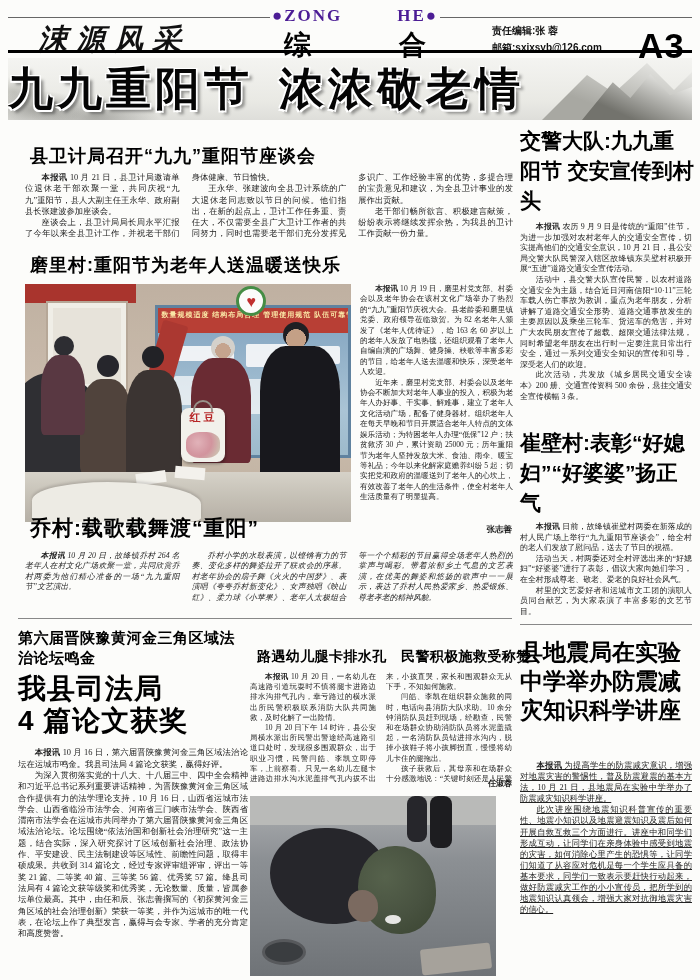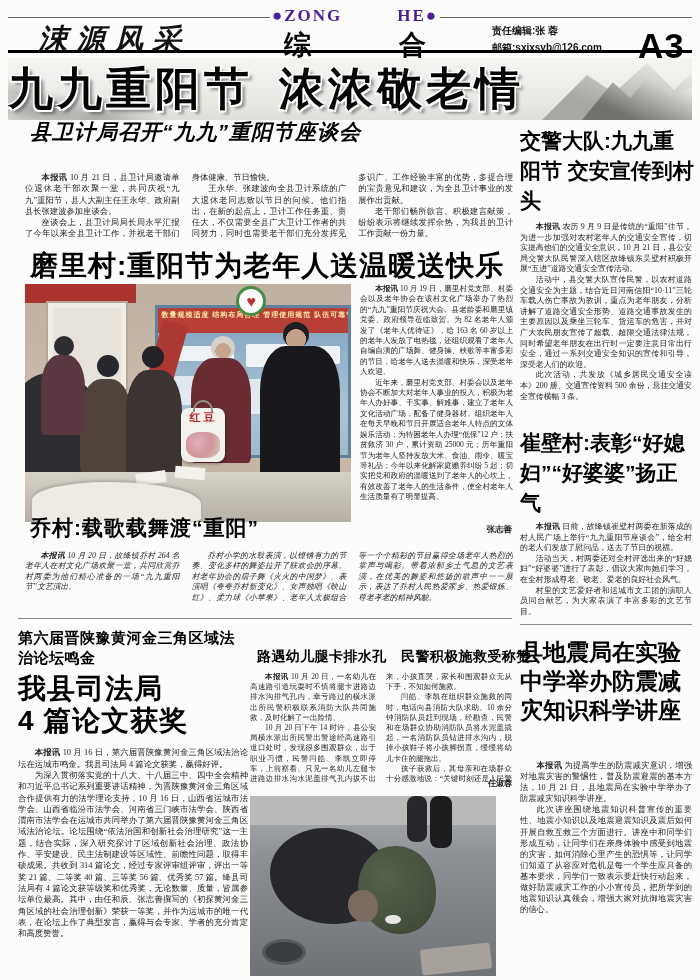--- a/index.html
+++ b/index.html
@@ -44,34 +44,34 @@
     font-size:45px; letter-spacing:4px; color:#050505;
     text-shadow:1.5px 1.5px 0 #fff,-1.5px -1.5px 0 #fff,1.5px -1.5px 0 #fff,-1.5px 1.5px 0 #fff,4px 4px 3px rgba(40,40,40,.45); }
   
   .a-title { font-family:"Liberation Sans",sans-serif; font-weight:800; color:#000; }
   .body-text { text-align:justify; word-break:break-all; overflow:hidden; column-fill:auto; color:#222; }
   .para { text-indent:2em; }
   .lede { font-family:"Liberation Sans",sans-serif; font-weight:700; }
   .signature { font-family:Liberation Serif, serif; font-weight:700; text-align:right; }
   .rule { position:absolute; height:1px; background:#888; }
   
-  .artA-title { position:absolute; left:30px; top:118px; width:482px; font-size:21px; letter-spacing:1px;font-style:italic; }
+  .artA-title { position:absolute; left:30px; top:144px; width:482px; font-size:18px; letter-spacing:1px; }
   .artA-body { position:absolute; left:25px; top:172px; width:488px; height:72px;
     font-size:8.3px; line-height:11.3px; column-count:3; column-gap:12px; }
   
   .artB-title { position:absolute; left:520px; top:126px; width:174px; font-size:21px; line-height:1.42; }
   .artB-body { position:absolute; left:520px; top:222px; width:172px; height:200px;
     font-size:7.9px; line-height:10.6px; }
   
   .artC-title { position:absolute; left:520px; top:428px; width:174px; font-size:21px; line-height:1.42; }
   .artC-body { position:absolute; left:520px; top:522px; width:172px; height:98px;
     font-size:7.9px; line-height:10.6px; }
   .rail-rule { left:520px; width:172px; top:624px; }
   
-  .artD-title { position:absolute; left:30px; top:247px; width:482px; font-size:28px; letter-spacing:1px; }
+  .artD-title { position:absolute; left:30px; top:253px; width:482px; font-size:18px; letter-spacing:1px; }
   .artD-body { position:absolute; left:360px; top:284px; width:153px; height:238px;
     font-size:7.6px; line-height:10.4px; }
   .artD-sign { position:absolute; left:400px; top:524px; width:112px; font-size:8.5px; }
   
   .artE-title { position:absolute; left:30px; top:514px; width:340px; font-size:21px; letter-spacing:1px; }
   .artE-body { position:absolute; left:25px; top:551px; width:488px; height:62px;
     font-size:7.8px; line-height:10.4px; column-count:3; column-gap:12px;font-style:italic; }
   .left-rule { left:18px; width:494px; top:618px; }
   
   .artF { position:absolute; left:18px; top:628px; width:230px; }
@@ -80,21 +80,21 @@
   .artF-body { margin-top:10px; height:232px; font-size:8.4px; line-height:11.3px;
     text-align:justify; word-break:break-all; overflow:hidden; }
   
   .artG-title { position:absolute; left:257px; top:648px; width:264px; font-size:14px; letter-spacing:.4px; white-space:nowrap; }
   .artG-body { position:absolute; left:250px; top:672px; width:262px; height:120px;
     font-size:7.5px; line-height:10.2px; column-count:2; column-gap:10px; }
   .artG-sign { position:absolute; left:430px; top:778px; width:82px; font-size:8px; }
   
   .artH-title { position:absolute; left:520px; top:638px; width:176px; font-size:23px; line-height:1.25; }
   .artH-body { position:absolute; left:520px; top:760px; width:172px; height:216px;
-    font-size:8.3px; line-height:11.1px; }
+    font-size:8.3px; line-height:11.1px;text-decoration:underline; }
   
   .photo1 { position:absolute; left:25px; top:284px; width:326px; height:238px; overflow:hidden;
     background:linear-gradient(180deg,#c2b1a1 0%,#cfc0ae 55%,#c0b09e 100%); filter:saturate(.92) contrast(.97); }
   .ph1-window { position:absolute; left:7%; top:8%; width:24%; height:36%; background:#eae6dc;
     border:5px solid #f4f1ea; box-shadow:0 0 0 2px #b9a896; }
   .ph1-winred { position:absolute; left:0; top:0; width:34%; height:8%; background:#b23028; }
   .ph1-board { position:absolute; right:0; top:9%; width:60%; height:64%; border:3px solid #5c83a3;
     background:linear-gradient(180deg,#7da4c4 0%,#a9c6da 70%,#9cbccf 100%); }
   .ph1-bstrip { position:absolute; left:0; top:0; width:100%; height:17%; background:#c23b30;
     color:#ffe9a0; font-family:"Liberation Sans",sans-serif; font-weight:700; font-size:7px;

